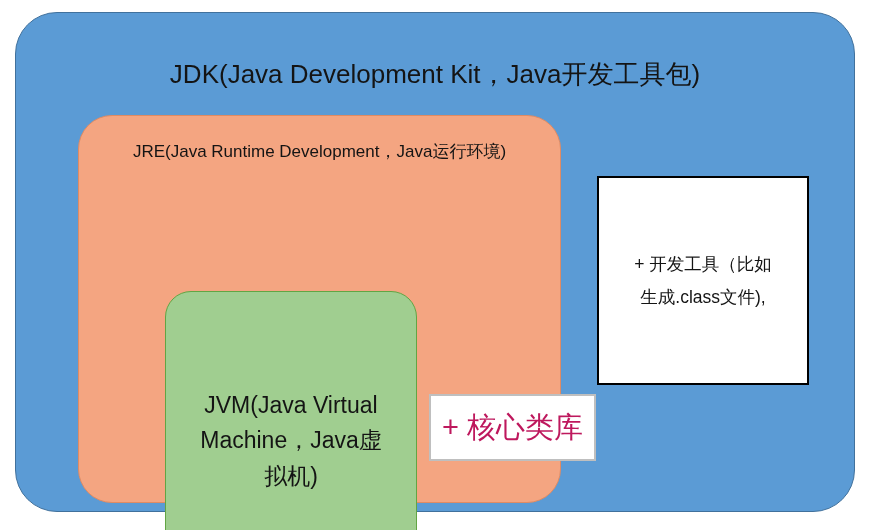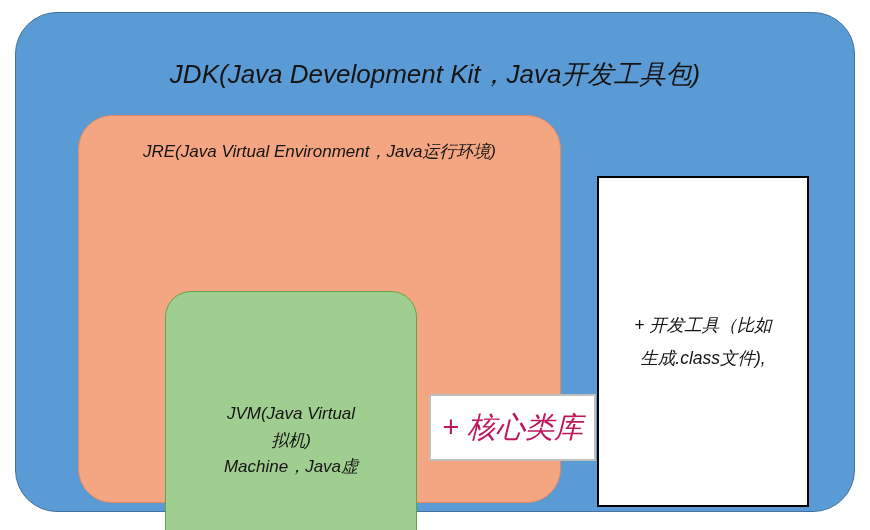--- a/index.html
+++ b/index.html
@@ -11,21 +11,20 @@
     width: 870px;
     height: 530px;
     font-family: "Liberation Sans", "DejaVu Sans", sans-serif;
     overflow: hidden;
   }
   .canvas {
     position: relative;
     width: 870px;
     height: 530px;
     background: #ffffff;
-    font-style: italic;
   }
 
   
   .jdk-box {
     position: absolute;
     left: 15px;
     top: 12px;
     width: 840px;
     height: 500px;
     background: #5B9BD5;
@@ -81,21 +80,21 @@
     background: #A0CE90;
     border: 1px solid #62A544;
     border-radius: 26px;
     box-sizing: border-box;
     display: flex;
     align-items: center;
     justify-content: center;
   }
 
   .jvm-label {
-    font-size: 17px;
+    font-size: 23px;
     color: #141414;
     line-height: 1.55;
     text-align: center;
     padding: 0 14px;
   }
 
   
   .corelib-box {
     position: absolute;
     left: 350px;
@@ -116,21 +115,21 @@
     line-height: 1.2;
     white-space: nowrap;
   }
 
   
   .devtools-box {
     position: absolute;
     left: 581px;
     top: 163px;
     width: 212px;
-    height: 331px;
+    height: 209px;
     background: #ffffff;
     border: 2px solid #000000;
     box-sizing: border-box;
     display: flex;
     align-items: center;
     justify-content: center;
   }
 
   .devtools-text {
     font-size: 17.5px;
@@ -146,27 +145,27 @@
 <body>
 
 <div class="canvas">
 
   <div class="jdk-box">
 
     <div class="jdk-title">JDK(Java Development Kit，Java开发工具包)</div>
 
     <div class="jre-box">
 
-      <div class="jre-title">JRE(Java Virtual Environment，Java运行环境)</div>
+      <div class="jre-title">JRE(Java Runtime Development，Java运行环境)</div>
 
       <div class="jvm-box">
         <div class="jvm-label">
           <span class="line">JVM(Java Virtual</span>
+          <span class="line">Machine，Java虚</span>
           <span class="line">拟机)</span>
-          <span class="line">Machine，Java虚</span>
         </div>
       </div>
 
       <div class="corelib-box">
         <span class="corelib-label">+ 核心类库</span>
       </div>
 
     </div>
 
     <div class="devtools-box">

